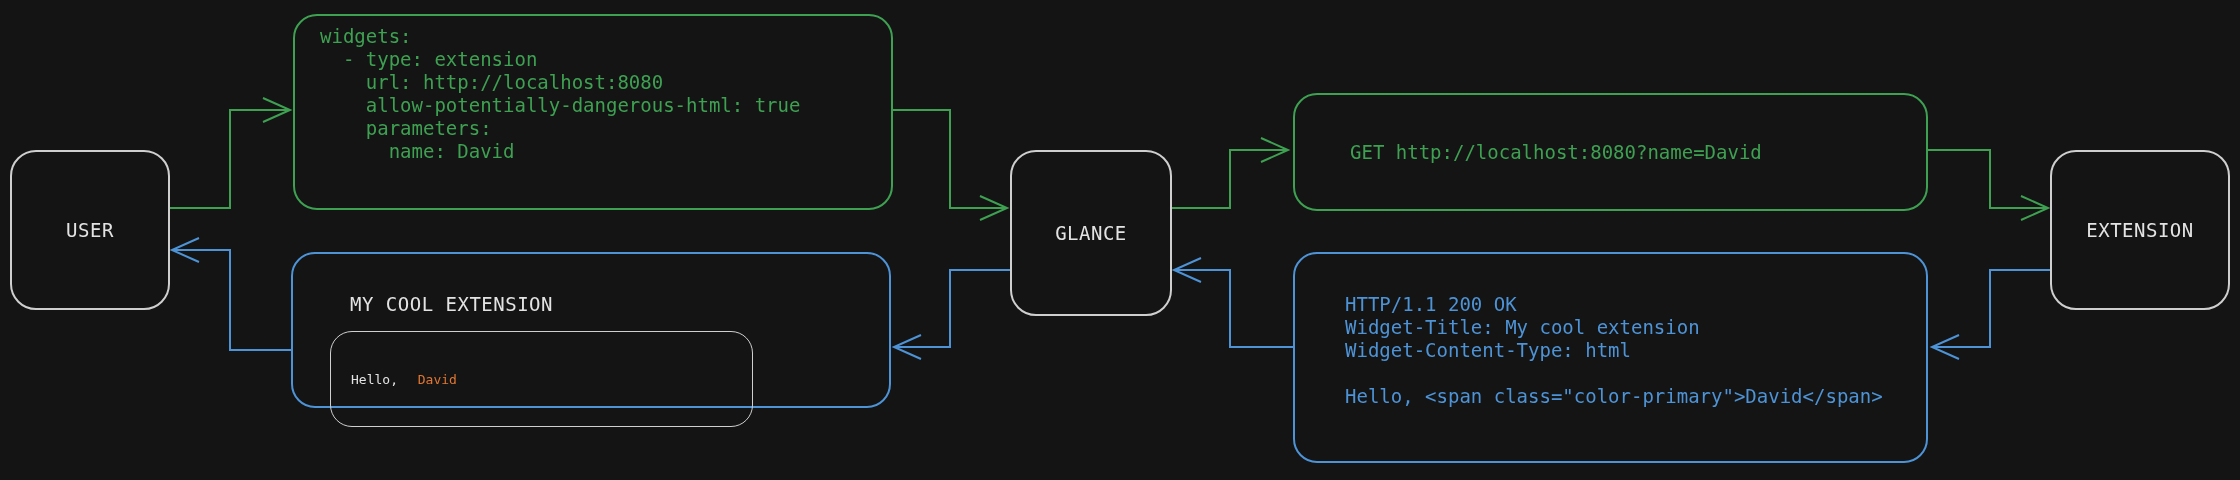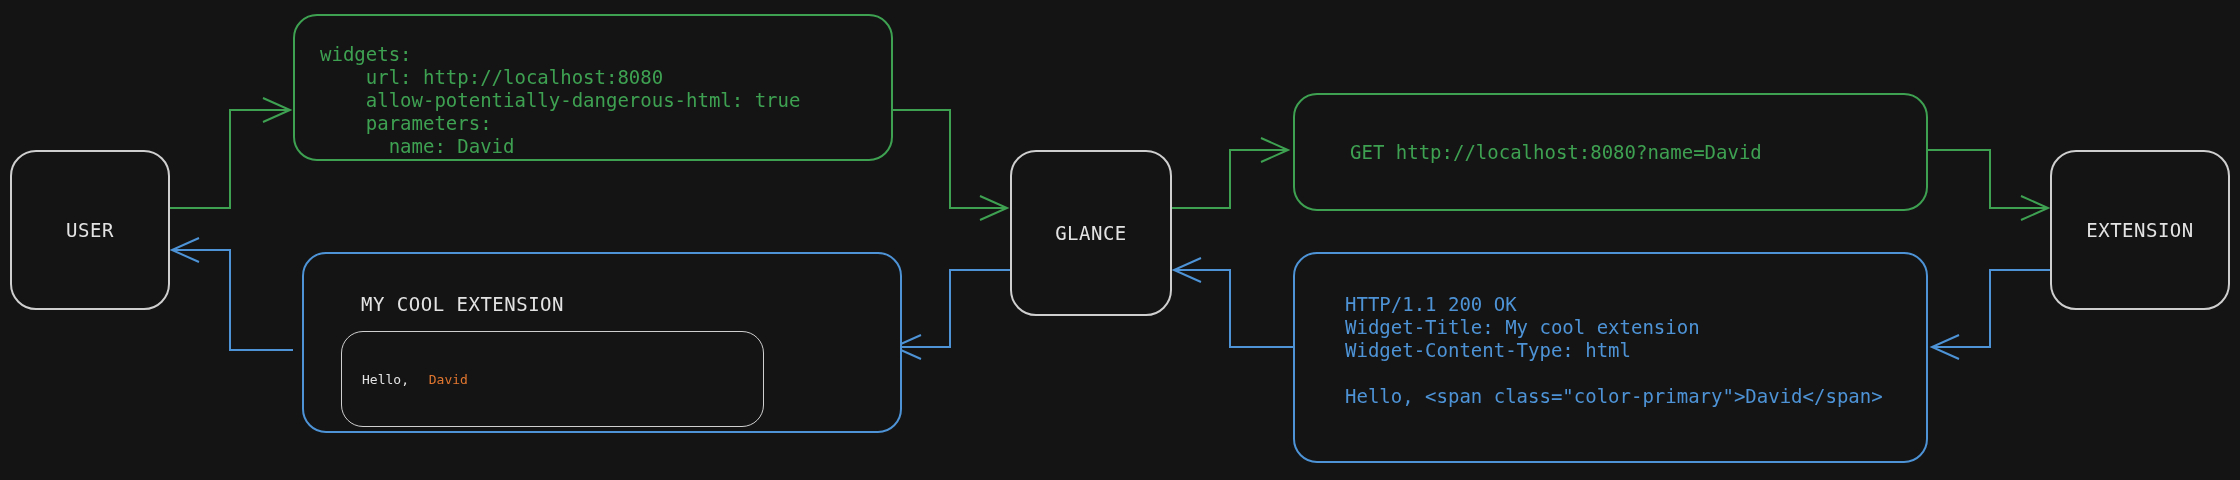--- a/index.html
+++ b/index.html
@@ -56,34 +56,34 @@
   .code-line {
     white-space: pre;
     font-size: 19px;
     line-height: 23px;
     min-height: 23px;
   }
   .green-text { color: var(--green); }
   .blue-text  { color: var(--blue); }
 
   .config-box {
-    left: 293px; top: 14px; width: 600px; height: 147px;
-    padding: 27px 0 0 25px;
+    left: 293px; top: 14px; width: 600px; height: 196px;
+    padding: 9px 0 0 25px;
   }
   .request-box {
     left: 1293px; top: 93px; width: 635px; height: 118px;
     display: flex; align-items: center;
     padding-left: 55px;
   }
   .response-box {
     left: 1293px; top: 252px; width: 635px; height: 211px;
     padding: 39px 0 0 50px;
   }
   .widget-box {
-    left: 302px; top: 252px; width: 600px; height: 181px;
+    left: 291px; top: 252px; width: 600px; height: 156px;
   }
   .widget-title {
     position: absolute;
     left: 57px; top: 39px;
     color: var(--text);
     font-size: 19px;
     line-height: 23px;
     letter-spacing: 0.5px;
     white-space: pre;
   }
@@ -153,20 +153,21 @@
   </div>
   <div class="node node-glance">
     <span>GLANCE</span>
   </div>
   <div class="node node-extension">
     <span>EXTENSION</span>
   </div>
 
   <div class="box green config-box">
     <div class="code-line green-text">widgets:</div>
+    <div class="code-line green-text">  - type: extension</div>
     <div class="code-line green-text">    url: http://localhost:8080</div>
     <div class="code-line green-text">    allow-potentially-dangerous-html: true</div>
     <div class="code-line green-text">    parameters:</div>
     <div class="code-line green-text">      name: David</div>
   </div>
 
   <div class="box green request-box">
     <div class="code-line green-text">GET http://localhost:8080?name=David</div>
   </div>
 

